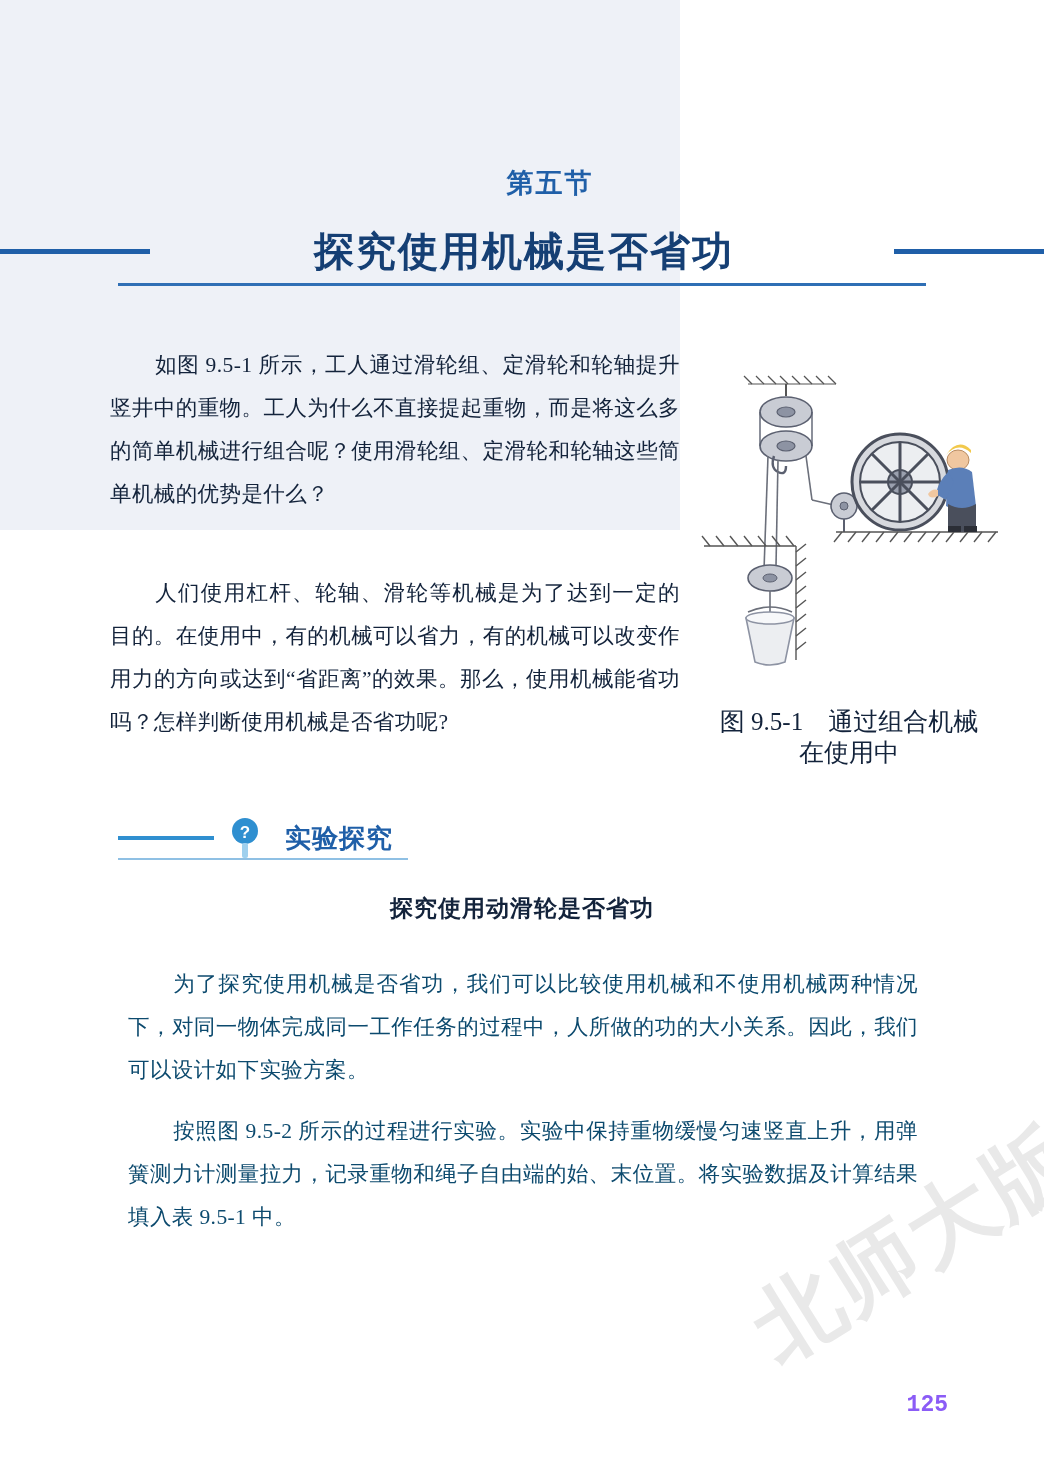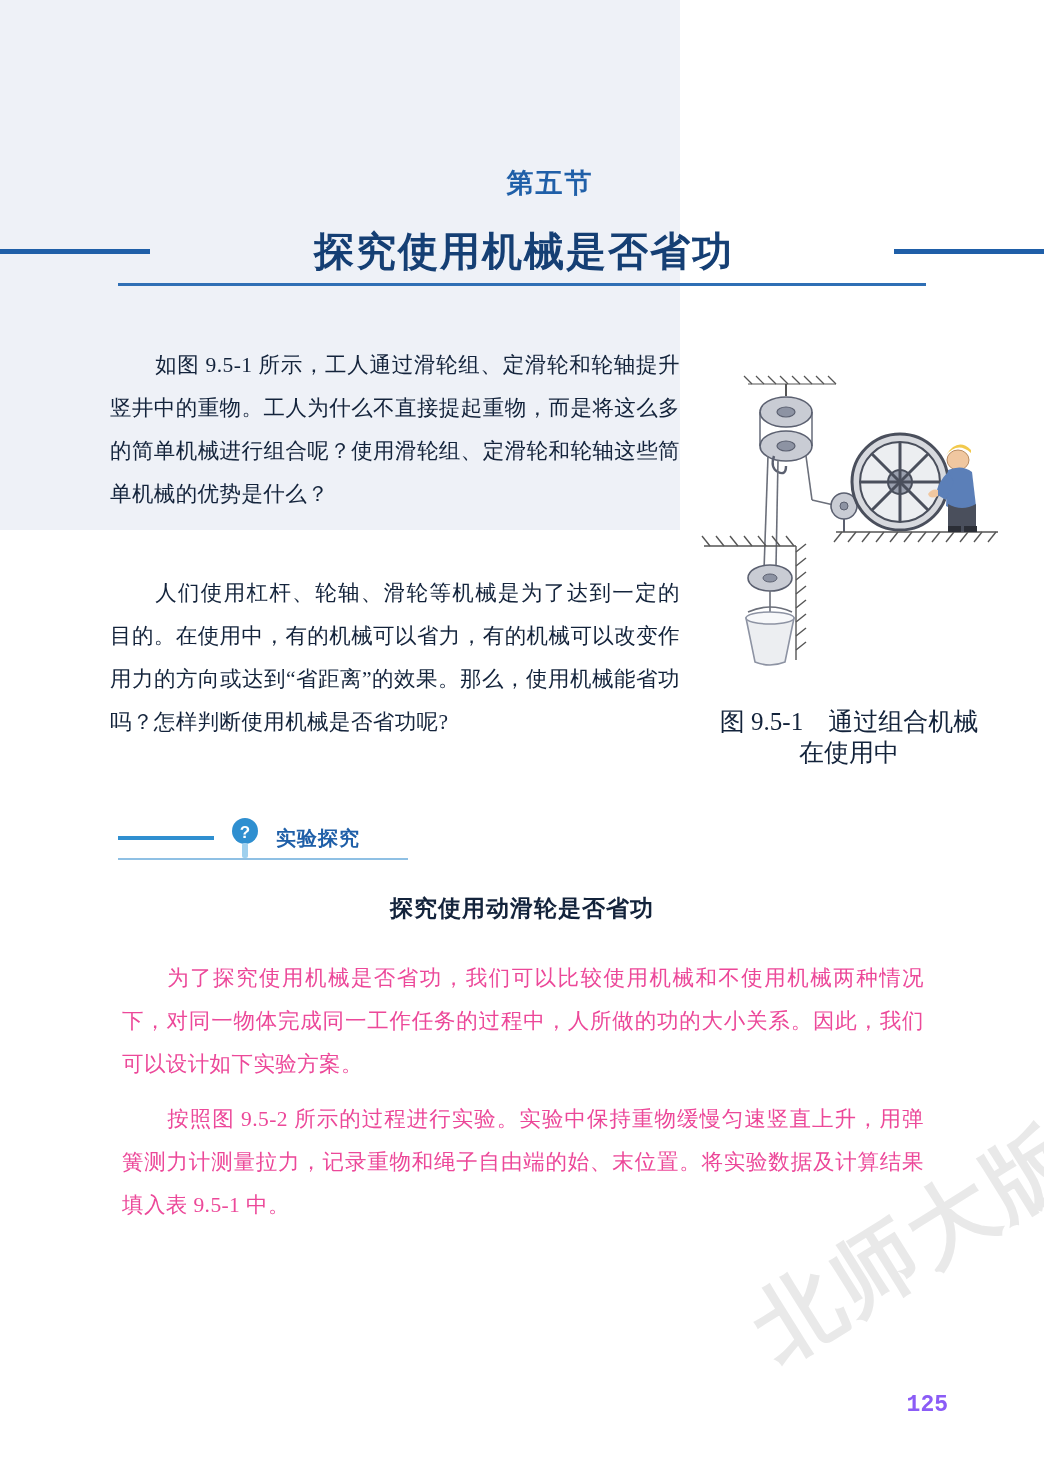--- a/index.html
+++ b/index.html
@@ -85,42 +85,43 @@
     position:absolute;left:118px;top:810px;width:560px;height:56px;
     display:flex;align-items:center;gap:14px;
   }
   .exp-rule{
     width:96px;height:0;border-top:4px solid #2f8fd0;
   }
   .exp-icon{
     width:34px;height:44px;position:relative;
   }
   .exp-label{
-    font-size:20px;font-weight:bold;color:#1f5fa8;
+    font-size:26px;font-weight:bold;color:#1f5fa8;
     font-family:"Liberation Sans", sans-serif;
     letter-spacing:1px;
+    margin-left:9px;
   }
   .exp-underline{
     position:absolute;left:118px;top:858px;width:290px;height:0;
     border-top:2px solid #8fc0e4;
   }
 
   .sub-head{
     position:absolute;left:0;top:893px;width:1044px;text-align:center;
     font-size:23px;font-weight:bold;color:#13233b;
     font-family:"Liberation Sans", sans-serif;
     letter-spacing:1px;
   }
 
   .body-block{
     position:absolute;left:110px;top:945px;width:826px;
   }
   .body-block p{
-    margin:12px;
-    font-size:21.5px;line-height:43px;color:#ec4899;
+    margin:18px;
+    font-size:21.5px;line-height:43px;color:#0c4a6e;
     text-align:justify;text-indent:2.1em;letter-spacing:0.4px;
   }
   sub{font-size:0.68em;}
   .ital{font-style:italic;font-family:"Liberation Serif", serif;}
 
   .page-num{
     position:absolute;right:96px;top:1392px;
     font-size:23px;font-weight:bold;color:#8b5cf6;
     font-family:Liberation Mono, monospace;
   }

